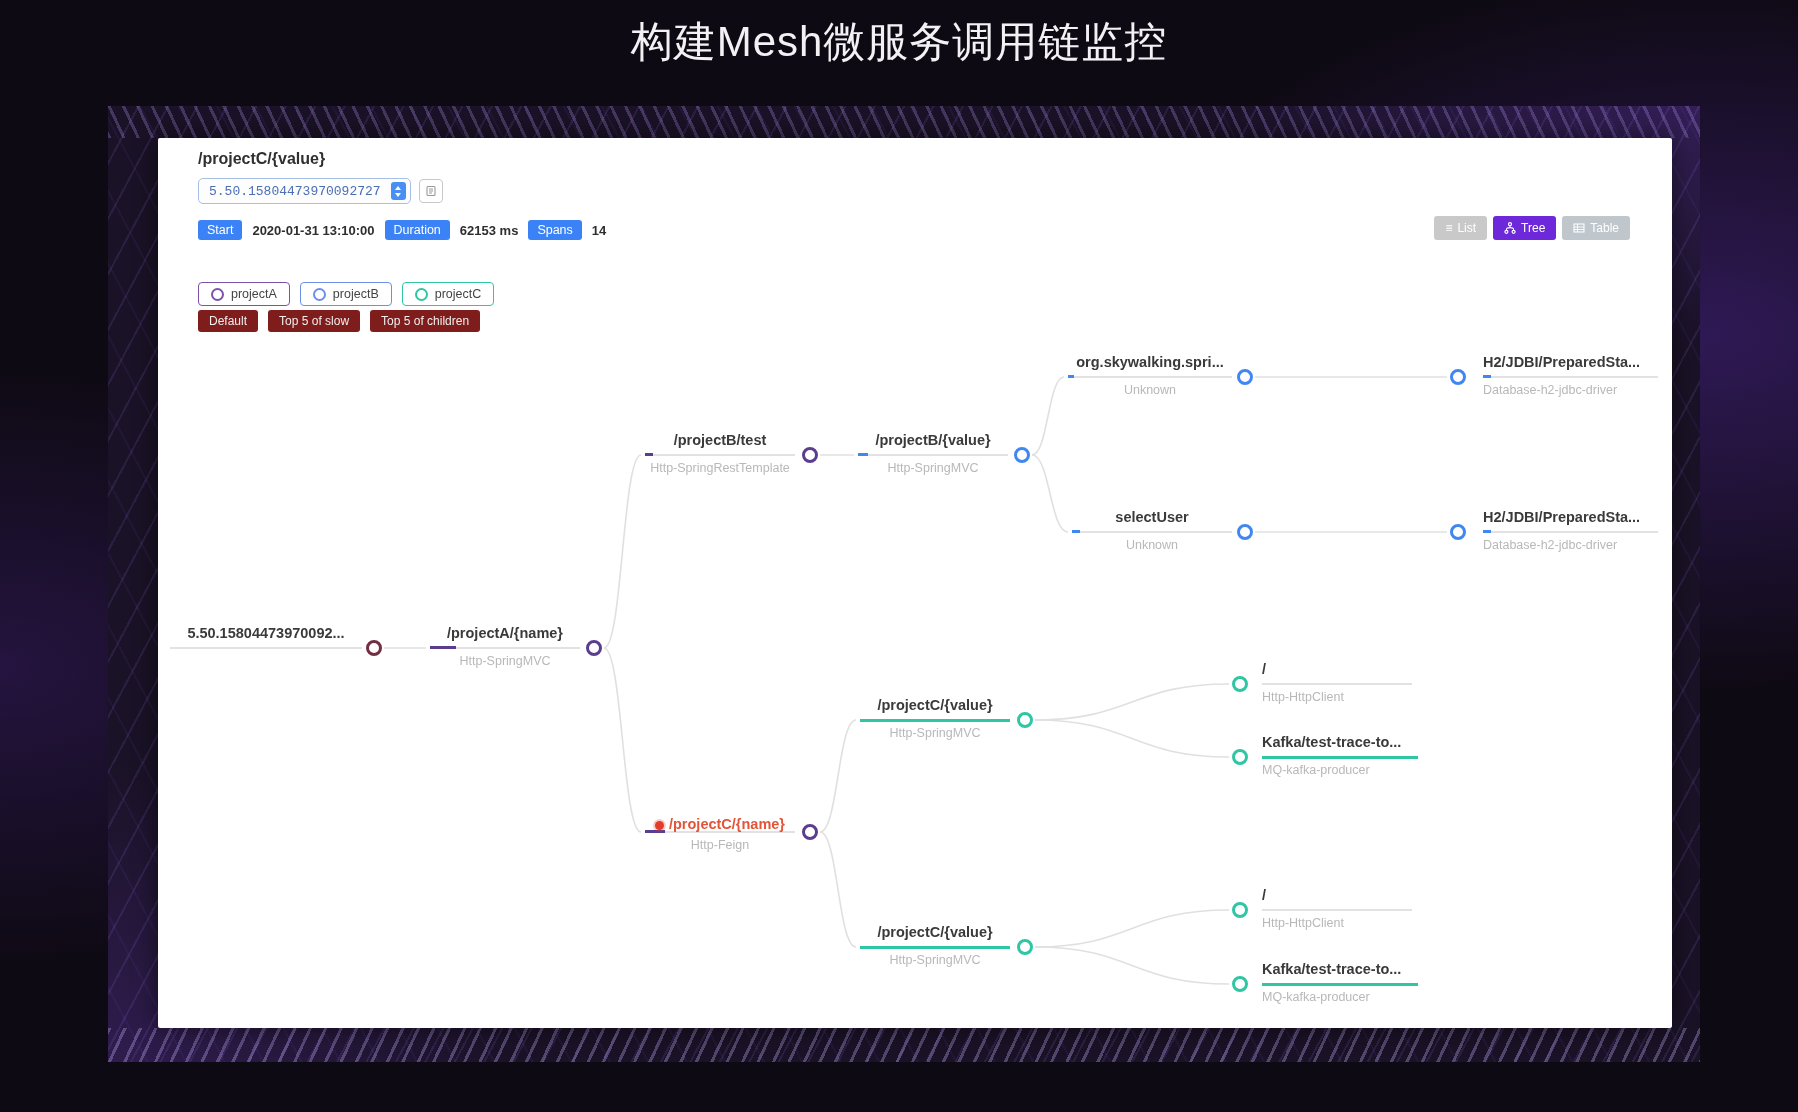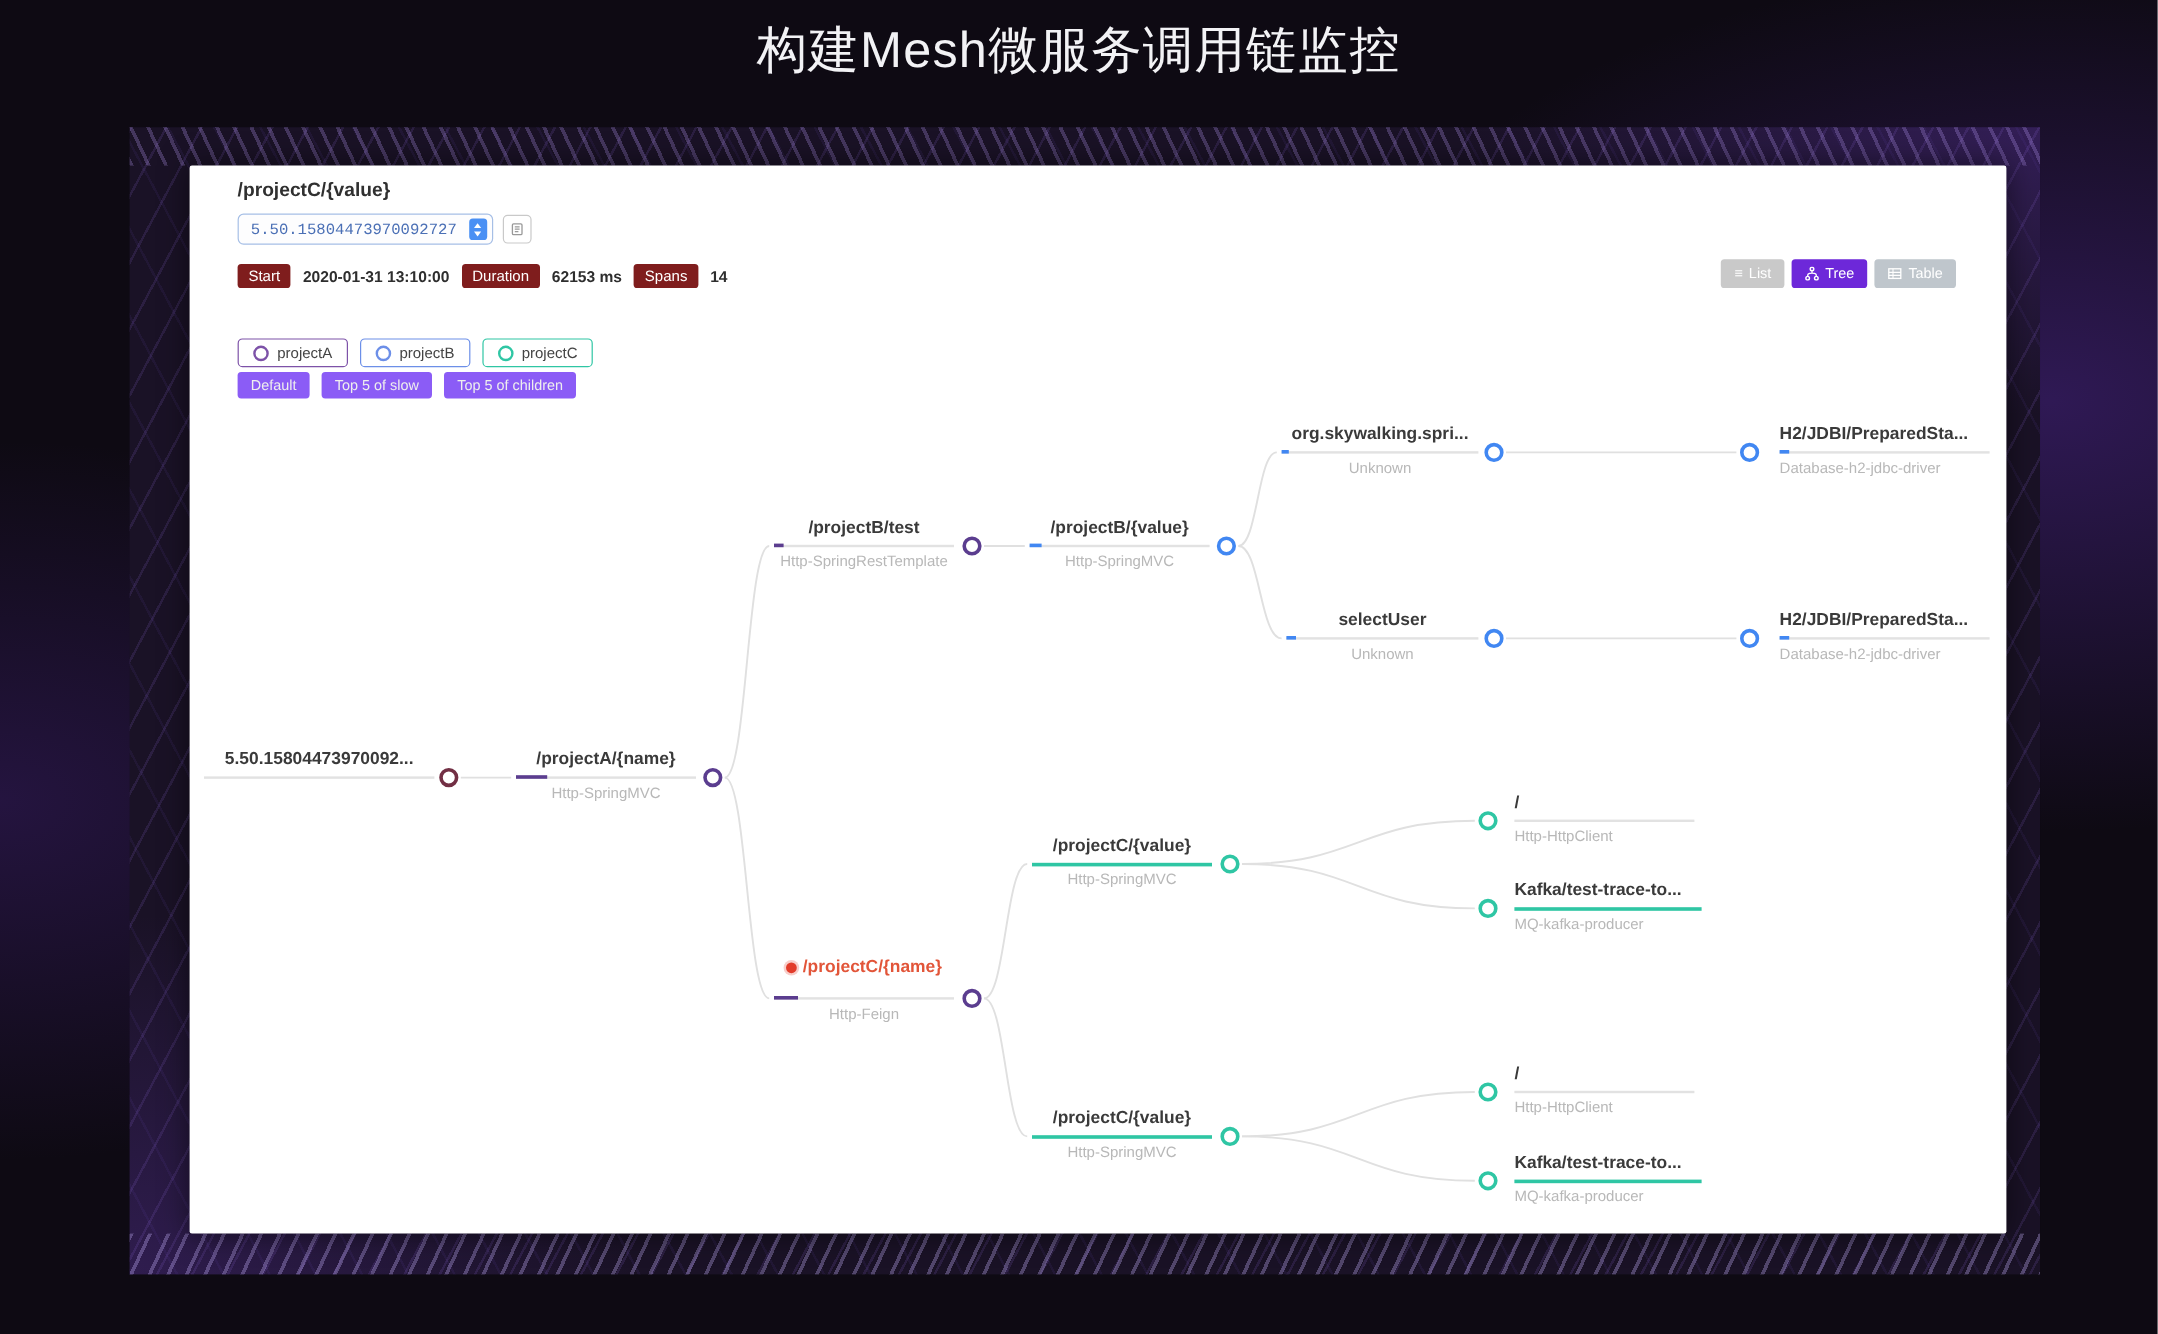--- a/index.html
+++ b/index.html
@@ -41,33 +41,33 @@
   .select-row{position:absolute;left:40px;top:40px;display:flex;align-items:center;gap:8px;font-family:Liberation Mono, monospace;}
   .trace-select{
     display:flex;align-items:center;gap:10px;border:1px solid #a6bfe6;border-radius:5px;
     background:#fdfdfe;padding:3px 4px 3px 10px;color:#4a6fb5;font-size:13px;cursor:pointer;
   }
   .stepper{width:15px;height:18px;background:#4a90f4;border-radius:3px;display:flex;flex-direction:column;align-items:center;justify-content:center;gap:3px;}
   .tri-up{width:0;height:0;border-left:3.5px solid transparent;border-right:3.5px solid transparent;border-bottom:4px solid #fff;}
   .tri-down{width:0;height:0;border-left:3.5px solid transparent;border-right:3.5px solid transparent;border-top:4px solid #fff;}
   .copy-btn{width:24px;height:24px;border:1px solid #c9c9c9;border-radius:4px;background:#fff;display:flex;align-items:center;justify-content:center;cursor:pointer;padding:0;}
   .meta-row{position:absolute;left:40px;top:82px;display:flex;align-items:center;gap:10px;}
-  .badge{background:#7f1d1d;color:#fff;padding:3px 9px;border-radius:3px;font-size:12.5px;}
+  .badge{background:#3b82f6;color:#fff;padding:3px 9px;border-radius:3px;font-size:12.5px;}
   .meta-val{color:#2e2e2e;font-weight:600;font-size:13px;}
   .view-switch{position:absolute;right:42px;top:78px;display:flex;gap:6px;}
   .vbtn{display:flex;align-items:center;gap:5px;border:none;border-radius:3px;color:#fff;font-size:12px;padding:5px 11px;cursor:pointer;font-family:inherit;}
   .vbtn.list{background:#c9c9c9;}
   .vbtn.tree{background:#6d28d9;}
   .vbtn.table{background:#bfc6cc;}
   .vicon{font-size:12px;line-height:10px;}
   .legend-row{position:absolute;left:40px;top:144px;display:flex;gap:10px;}
   .chip{display:flex;align-items:center;gap:7px;border:1px solid #999;border-radius:4px;background:#fff;padding:4px 12px;font-size:12.5px;color:#444;cursor:pointer;}
   .chip-ring{width:9px;height:9px;border:2px solid #999;border-radius:50%;}
   .filter-row{position:absolute;left:40px;top:172px;display:flex;gap:10px;}
-  .fbtn{background:#8b5cf6;color:#eee;border:none;border-radius:3px;font-size:12px;padding:4px 11px;cursor:pointer;font-family:inherit;}
+  .fbtn{background:#7f1d1d;color:#eee;border:none;border-radius:3px;font-size:12px;padding:4px 11px;cursor:pointer;font-family:inherit;}
   #tree-links{position:absolute;left:0;top:0;pointer-events:none;}
   #tree-nodes{position:absolute;left:0;top:0;width:100%;height:100%;}
   .link{stroke:#e0e0e0;stroke-width:1.6;fill:none;}
   .node-circle{position:absolute;width:10px;height:10px;border:3px solid #888;border-radius:50%;background:#fff;z-index:3;cursor:pointer;}
   .node-line{position:absolute;height:2px;background:#e2e2e2;z-index:1;}
   .node-tick{position:absolute;height:3px;z-index:2;}
   .node-label{position:absolute;height:20px;line-height:20px;font-size:14.5px;font-weight:600;color:#3a3a3a;text-align:center;white-space:nowrap;z-index:2;cursor:pointer;}
   .node-label.right{text-align:left;}
   .node-sub{position:absolute;font-size:12.5px;line-height:16px;color:#b8b8b8;text-align:center;white-space:nowrap;z-index:2;}
   .node-sub.right{text-align:left;}
@@ -205,21 +205,21 @@
       <div class="node-label" style="position: absolute; left: 914px; top: 369px; width: 160px;"><span>selectUser</span></div>
       <div class="node-sub" style="position: absolute; left: 914px; top: 399px; width: 160px;">Unknown</div>
       <div class="node-circle" style="position: absolute; left: 1079px; top: 386px; border-color: rgb(65, 135, 242);"></div>
       <div class="node-line" style="position: absolute; left: 1325px; top: 393px; width: 175px;"></div>
       <div class="node-tick" style="position: absolute; left: 1325px; top: 392px; width: 8px; background: rgb(65, 135, 242);"></div>
       <div class="node-label right" style="position: absolute; left: 1325px; top: 369px; width: 175px;"><span>H2/JDBI/PreparedSta...</span></div>
       <div class="node-sub right" style="position: absolute; left: 1325px; top: 399px; width: 175px;">Database-h2-jdbc-driver</div>
       <div class="node-circle" style="position: absolute; left: 1292px; top: 386px; border-color: rgb(65, 135, 242);"></div>
       <div class="node-line" style="position: absolute; left: 487px; top: 693px; width: 150px;"></div>
       <div class="node-tick" style="position: absolute; left: 487px; top: 692px; width: 20px; background: rgb(91, 61, 143);"></div>
-      <div class="node-label" style="position: absolute; left: 487px; top: 658px; width: 150px;"><span class="alert-dot"></span><span style="color: rgb(226, 85, 57);">/projectC/{name}</span></div>
+      <div class="node-label" style="position: absolute; left: 487px; top: 676px; width: 150px;"><span class="alert-dot"></span><span style="color: rgb(226, 85, 57);">/projectC/{name}</span></div>
       <div class="node-sub" style="position: absolute; left: 487px; top: 699px; width: 150px;">Http-Feign</div>
       <div class="node-circle" style="position: absolute; left: 644px; top: 686px; border-color: rgb(91, 61, 143);"></div>
       <div class="node-line" style="position: absolute; left: 702px; top: 581px; width: 150px; background: rgb(47, 198, 164); height: 3px;"></div>
       <div class="node-label" style="position: absolute; left: 702px; top: 557px; width: 150px;"><span>/projectC/{value}</span></div>
       <div class="node-sub" style="position: absolute; left: 702px; top: 587px; width: 150px;">Http-SpringMVC</div>
       <div class="node-circle" style="position: absolute; left: 859px; top: 574px; border-color: rgb(47, 198, 164);"></div>
       <div class="node-line" style="position: absolute; left: 1104px; top: 545px; width: 150px;"></div>
       <div class="node-label right" style="position: absolute; left: 1104px; top: 521px; width: 150px;"><span>/</span></div>
       <div class="node-sub right" style="position: absolute; left: 1104px; top: 551px; width: 150px;">Http-HttpClient</div>
       <div class="node-circle" style="position: absolute; left: 1074px; top: 538px; border-color: rgb(47, 198, 164);"></div>

